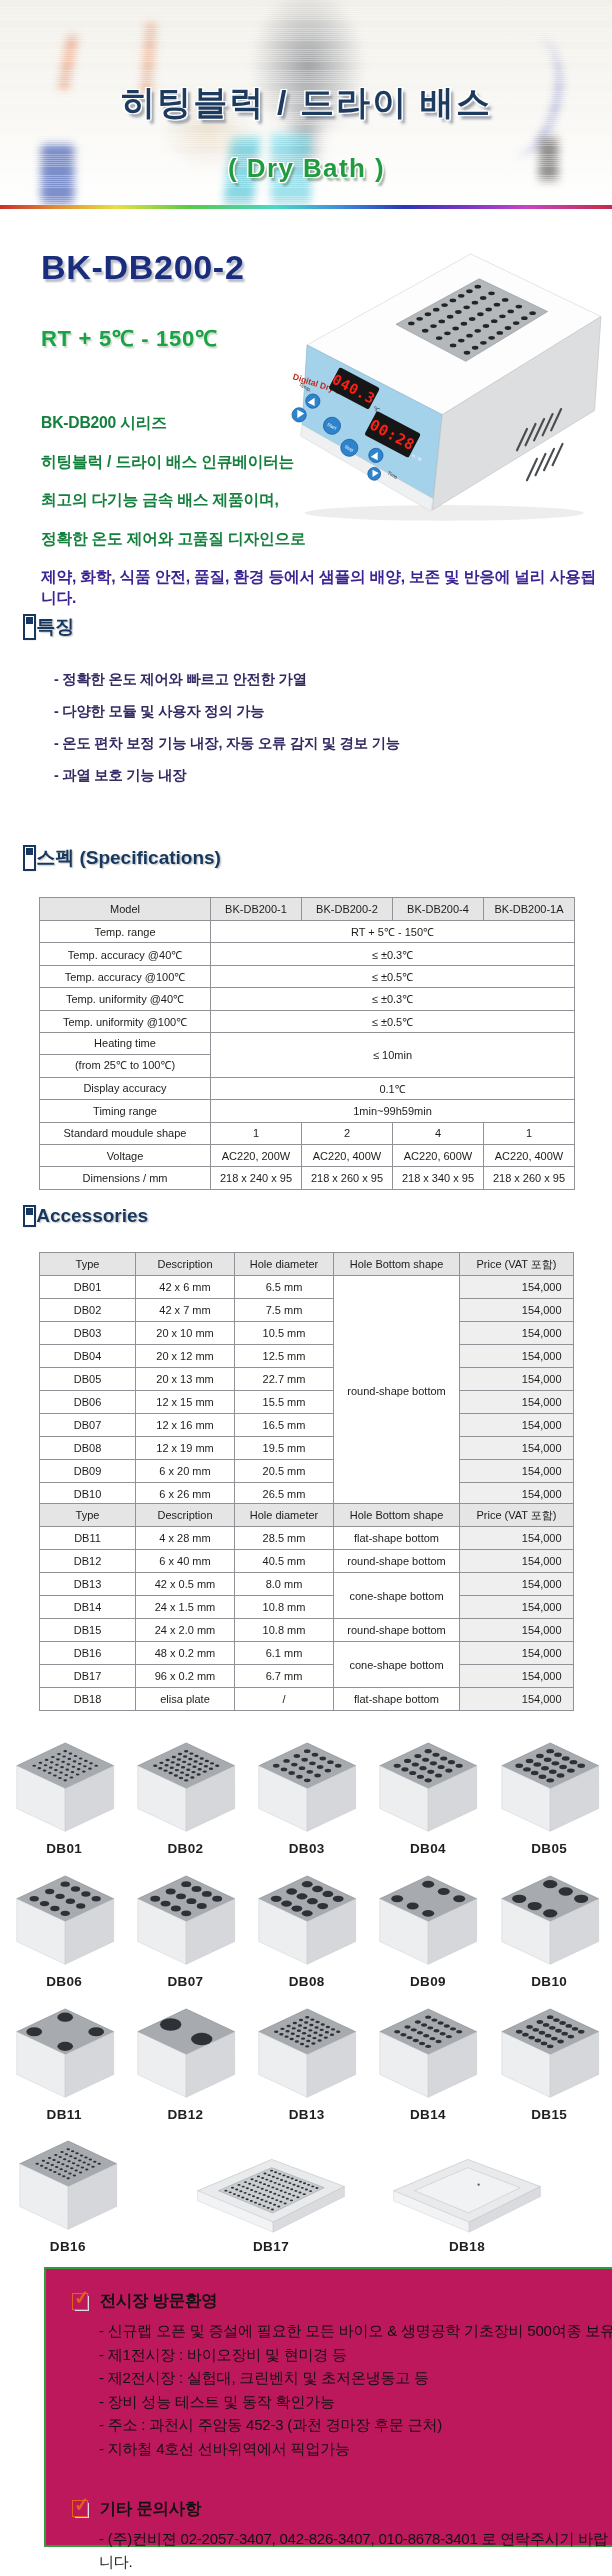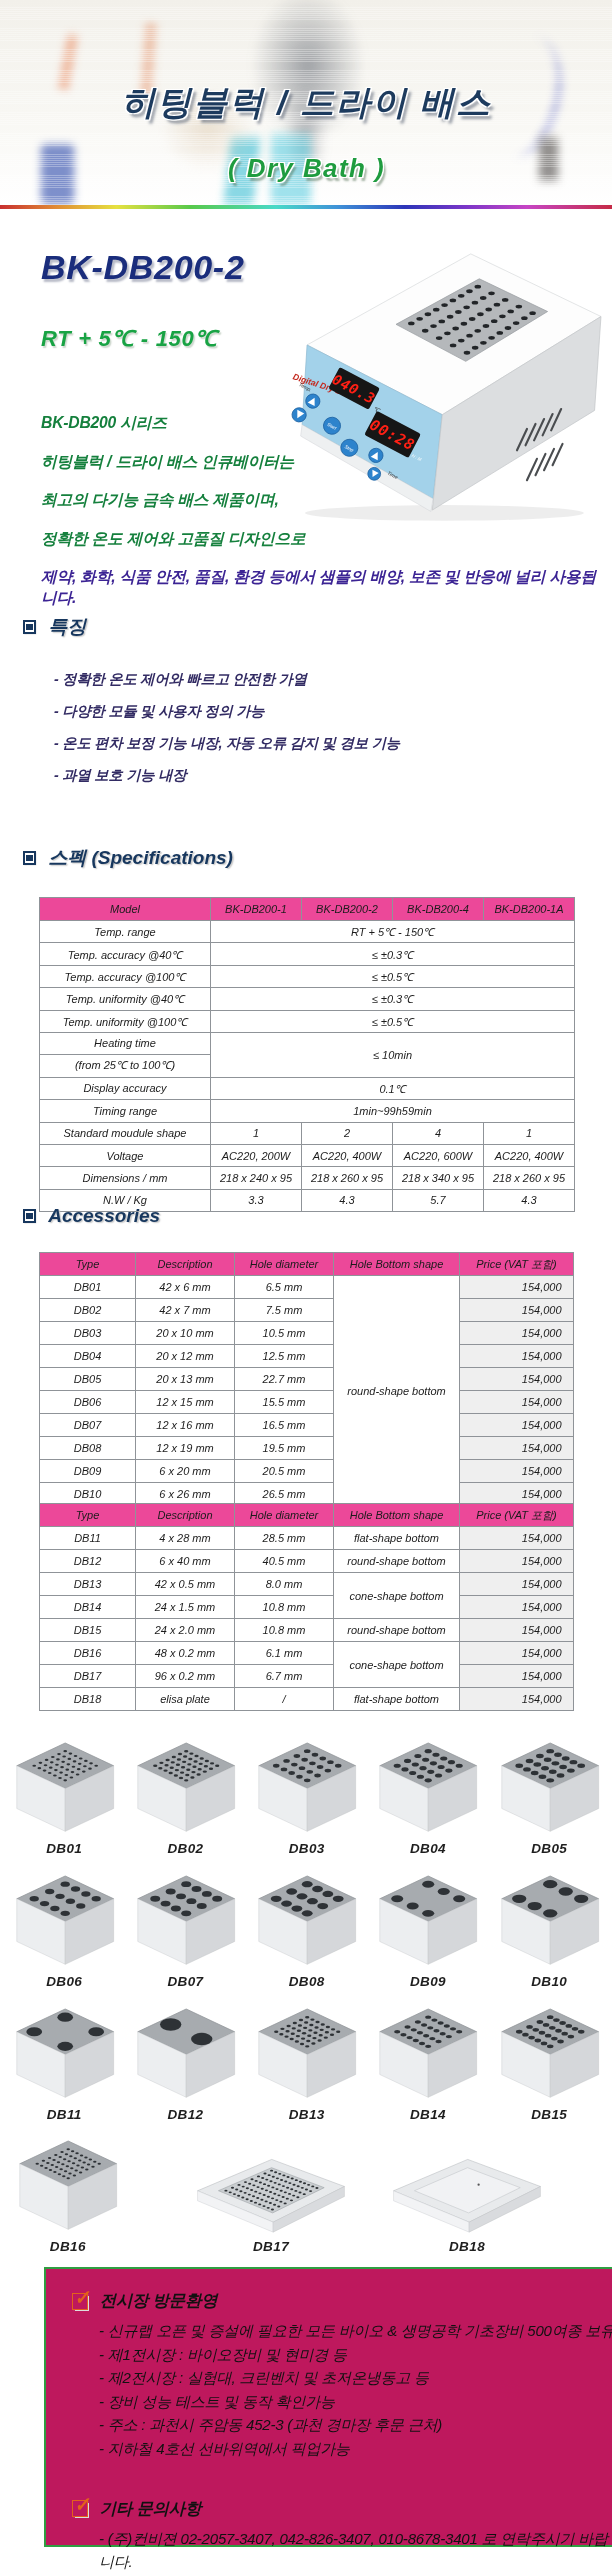--- a/index.html
+++ b/index.html
@@ -1,16 +1,16 @@
 <!DOCTYPE html>
 <html style="font-size:11.4px"><head>
 <meta charset="utf-8">
 <style>
   html,body{margin:0;padding:0;background:#fff;font-family:"Liberation Sans",sans-serif;}
-  #page{position:relative;width:613px;height:2576px;background:#fff;overflow:hidden;font-style:italic;}
+  #page{position:relative;width:613px;height:2576px;background:#fff;overflow:hidden;}
 
   
   .banner{position:absolute;left:0;top:0;width:613px;height:205px;overflow:hidden;
           background:linear-gradient(180deg,#f2f0ea,#f8f7f3 55%,#ffffff);}
   .bd{position:absolute;filter:blur(4.3px);}
   .banner::after{content:"";position:absolute;inset:0;
      background:repeating-linear-gradient(0deg,rgba(255,255,255,.30) 0 0.7px,rgba(0,0,0,0) 0.7px 2.1px);}
   .banner-title{position:absolute;left:0;right:0;top:80px;text-align:center;z-index:5;
      font-size:34px;font-weight:bold;letter-spacing:2.1px;color:#1d3b5e;
      text-shadow:-1.4px -1.4px 0 #fff,1.4px -1.4px 0 #fff,-1.4px 1.4px 0 #fff,1.4px 1.4px 0 #fff,3.6px 4.3px 2.9px rgba(70,80,100,.55);}
@@ -23,34 +23,34 @@
   
   .model-name{position:absolute;left:41px;top:248px;font-size:34px;font-weight:bold;color:#1a2d7c;
      letter-spacing:0.7px;text-shadow:2.1px 2.9px 2.1px #b9bcc8;}
   .temp-range{position:absolute;left:41px;top:322px;font-size:22px;font-weight:bold;color:#18a344;
      letter-spacing:0.7px;text-shadow:1.4px 2.1px 1.4px #ccd6cc;}
   .device{position:absolute;left:275px;top:224px;}
   .desc-line{position:absolute;left:41px;width:399px;font-size:15.7px;font-weight:bold;color:#15803d;letter-spacing:-0.2px;}
   .desc-wide{position:absolute;left:41px;top:567px;width:565px;font-size:15.7px;font-weight:bold;color:#3c2494;letter-spacing:-0.2px;}
 
   
-  .section-h{position:absolute;left:23px;display:flex;align-items:center;gap:12px;}
+  .section-h{position:absolute;left:23px;display:flex;gap:0;}
   .sq{display:inline-block;border:2.1px solid #17375e;padding:1.4px;box-shadow:1.4px 1.4px 1.4px #c4c4c4;}
   .sq i{display:block;width:6.4px;height:6.4px;background:#17375e;}
   .section-h span{font-size:19px;font-weight:bold;color:#17375e;text-shadow:1.4px 1.4px 1.4px #c6c6c6;letter-spacing:0;}
 
   
   .feat-item{position:absolute;left:54px;width:513px;font-size:14.3px;font-weight:bold;color:#322b63;letter-spacing:-0.2px;}
   .feat-item::before{content:"-  ";}
 
   
   table.tbl{border-collapse:collapse;table-layout:fixed;background:#fff;}
   .tbl th,.tbl td{border:0.7px solid #8f9398;text-align:center;vertical-align:middle;
      font-size:11px;color:#1c1c1c;padding:0;overflow:hidden;white-space:nowrap;}
-  .tbl th{background:#ec4899;font-weight:normal;height:22px;}
+  .tbl th{background:#e5e5e5;font-weight:normal;height:22px;}
   .spec td{height:21.4px;}
   .spec td.two{padding:0;}
   .spec td.two div{line-height:21.4px;}
   .spec td.two div.sub{border-top:0.7px solid #8f9398;}
   .acc td{height:22px;}
   .acc td.price{background:#efefef;text-align:right;padding-right:11.4px;}
   #spec-wrap{position:absolute;left:39px;top:897px;}
   #acc1-wrap{position:absolute;left:39px;top:1252px;}
   #acc2-wrap{position:absolute;left:39px;top:1503px;}
   #acc-h{top:1205px;}
@@ -293,27 +293,20 @@
             <td>AC220, 400W</td>
             <td>AC220, 600W</td>
             <td>AC220, 400W</td>
           </tr>
           <tr>
             <td>Dimensions / mm</td>
             <td>218 x 240 x 95</td>
             <td>218 x 260 x 95</td>
             <td>218 x 340 x 95</td>
             <td>218 x 260 x 95</td>
-          </tr>
-          <tr>
-            <td>N.W / Kg</td>
-            <td>3.3</td>
-            <td>4.3</td>
-            <td>5.7</td>
-            <td>4.3</td>
           </tr>
         </tbody>
       </table>
     </div>
 
   <div class="section-h" id="acc-h">
     <span class="sq">
         <i></i>
       </span>
     <span>Accessories</span>

